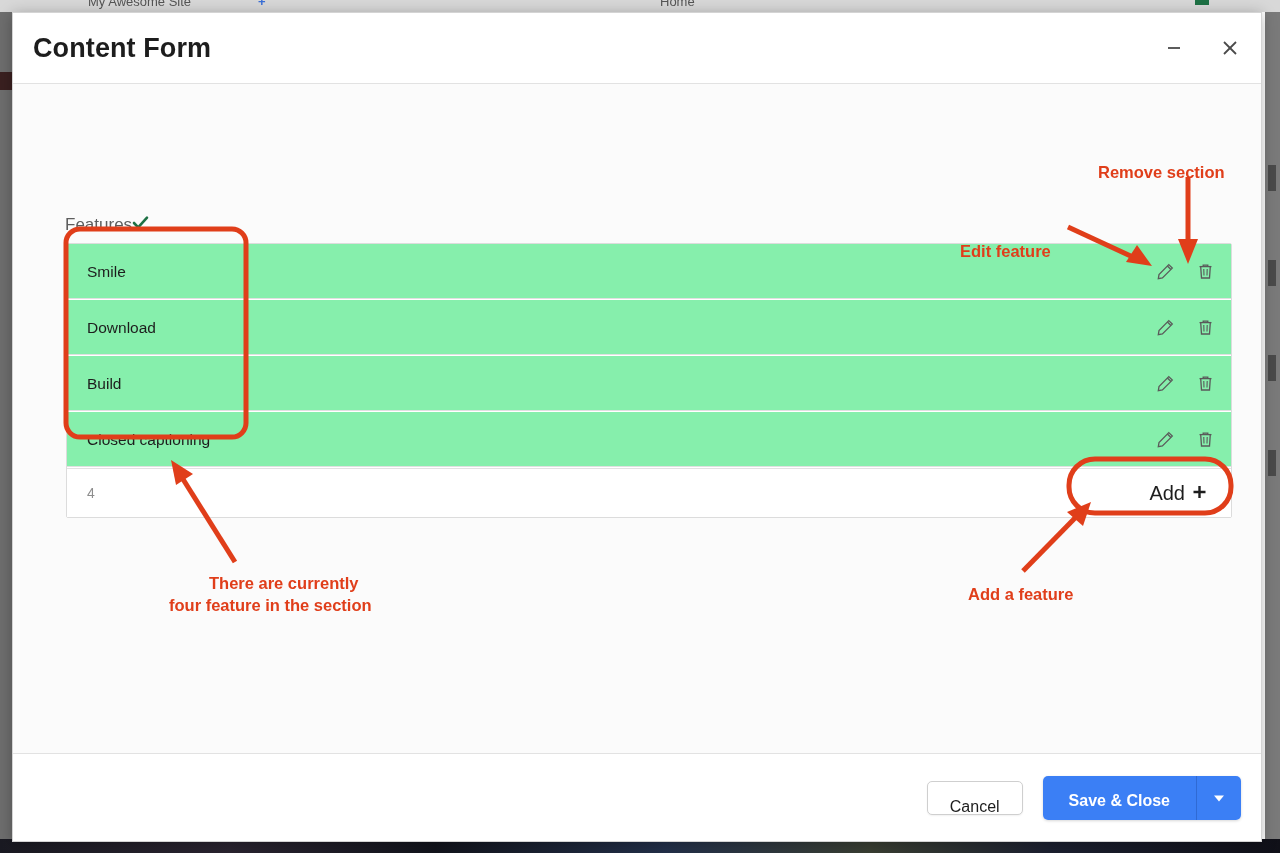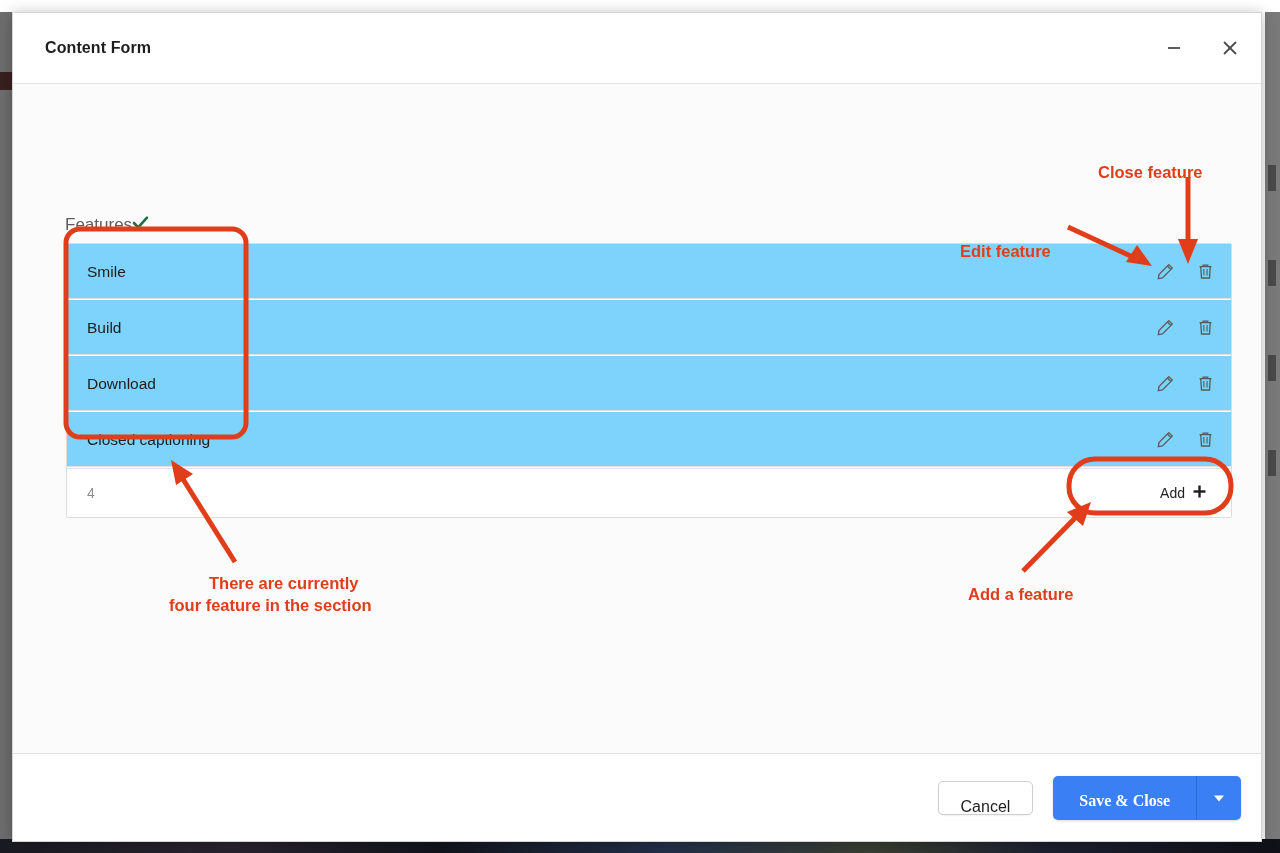--- a/index.html
+++ b/index.html
@@ -77,22 +77,22 @@
   .modal-header {
     position: relative;
     height: 70px;
     flex: 0 0 70px;
     border-bottom: 1px solid #e2e2e2;
     display: flex;
     align-items: center;
     background: #ffffff;
   }
   .modal-title {
-    margin-left: 32px;
-    font-size: 16px;
+    margin-left: 20px;
+    font-size: 27px;
     font-weight: bold;
     color: #1d1d1d;
     letter-spacing: .1px;
   }
   .header-actions {
     position: absolute;
     right: 16px; top: 0; bottom: 0;
     display: flex; align-items: center; gap: 26px;
   }
   .hdr-btn {
@@ -126,21 +126,21 @@
     width: 1166px;
     border: 1px solid #dcdcdc;
     border-radius: 2px;
     background: #ffffff;
     box-sizing: border-box;
   }
 
   .feature-row {
     position: relative;
     height: 55px;
-    background: #7dd3fc;
+    background: #86efac;
     border-bottom: 1px solid #ffffff;
     box-shadow: inset 0 -1px 0 #e0e0e0;
     display: flex;
     align-items: center;
   }
   .feature-row:last-of-type { box-shadow: inset 0 -1px 0 #e0e0e0; }
 
   .feature-name {
     margin-left: 20px;
     font-size: 15.5px;
@@ -169,21 +169,21 @@
   .count-value {
     margin-left: 20px;
     font-size: 14px;
     color: #8d8d8d;
   }
   .add-button {
     position: absolute;
     right: 18px; top: 50%;
     transform: translateY(-50%);
     display: flex; align-items: center; gap: 7px;
-    font-size: 14px;
+    font-size: 20px;
     color: #1d1d1d;
     cursor: pointer;
     padding: 4px 6px;
   }
   .plus-icon { display: block; color: #1d1d1d; }
 
   
   .anno-layer {
     position: absolute;
     left: 0; top: 0;
@@ -233,38 +233,44 @@
     overflow: hidden;
     box-shadow: 0 1px 3px rgba(0,0,0,.16);
   }
   .btn-save {
     padding: 16px 26px;
     border: 0;
     background: #3b7ff5;
     color: #ffffff;
     font-size: 16px;
     font-weight: bold;
-    font-family: Liberation Serif, serif;
+    font-family: Liberation Sans, sans-serif;
     cursor: pointer;
   }
   .btn-save-caret {
     width: 44px;
     border: 0;
     border-left: 1px solid #2f6ad4;
     background: #3b7ff5;
     color: #ffffff;
     display: flex; align-items: center; justify-content: center;
     cursor: pointer;
   }
 </style>
 </head>
 <body>
 
 <div id="stage">
 
+  <div class="bg-browser-bar">
+    <span class="bg-site-title">My Awesome Site</span>
+    <span class="bg-plus">+</span>
+    <span class="bg-home">Home</span>
+    <span class="bg-green"></span>
+  </div>
   <div class="bg-left-strip"></div>
   <div class="bg-left-lines"></div>
   <div class="bg-right-strip"></div>
   <div class="bg-right-dots" style="top:165px"></div>
   <div class="bg-right-dots" style="top:260px"></div>
   <div class="bg-right-dots" style="top:355px"></div>
   <div class="bg-right-dots" style="top:450px"></div>
   <div class="bg-bottom-img"></div>
 
   <div class="modal">
@@ -314,42 +320,42 @@
                   <path d="M6.2 3.6 V2.1 H10.8 V3.6" fill="none" stroke="currentColor" stroke-width="1.3"></path>
                   <path d="M3.7 3.6 L4.5 15 H12.5 L13.3 3.6" fill="none" stroke="currentColor" stroke-width="1.3"></path>
                   <line x1="6.8" y1="6" x2="7" y2="12.6" stroke="currentColor" stroke-width="1.1"></line>
                   <line x1="10.2" y1="6" x2="10" y2="12.6" stroke="currentColor" stroke-width="1.1"></line>
                 </svg>
             </span>
           </div>
         </div>
 
         <div class="feature-row">
-          <span class="feature-name">Build</span>
+          <span class="feature-name">Download</span>
           <div class="feature-actions">
             <span class="row-icon">
               <svg width="17" height="17" viewBox="0 0 17 17">
                   <path d="M11.8 1.6 L15.3 5.1 L5.4 15 L1.3 15.7 L2 11.6 Z" fill="none" stroke="currentColor" stroke-width="1.3"></path>
                   <line x1="10.4" y1="3" x2="13.9" y2="6.5" stroke="currentColor" stroke-width="1.3"></line>
                 </svg>
             </span>
             <span class="row-icon">
               <svg width="17" height="17" viewBox="0 0 17 17">
                   <path d="M2.5 3.6 H14.5" stroke="currentColor" stroke-width="1.3"></path>
                   <path d="M6.2 3.6 V2.1 H10.8 V3.6" fill="none" stroke="currentColor" stroke-width="1.3"></path>
                   <path d="M3.7 3.6 L4.5 15 H12.5 L13.3 3.6" fill="none" stroke="currentColor" stroke-width="1.3"></path>
                   <line x1="6.8" y1="6" x2="7" y2="12.6" stroke="currentColor" stroke-width="1.1"></line>
                   <line x1="10.2" y1="6" x2="10" y2="12.6" stroke="currentColor" stroke-width="1.1"></line>
                 </svg>
             </span>
           </div>
         </div>
 
         <div class="feature-row">
-          <span class="feature-name">Download</span>
+          <span class="feature-name">Build</span>
           <div class="feature-actions">
             <span class="row-icon">
               <svg width="17" height="17" viewBox="0 0 17 17">
                   <path d="M11.8 1.6 L15.3 5.1 L5.4 15 L1.3 15.7 L2 11.6 Z" fill="none" stroke="currentColor" stroke-width="1.3"></path>
                   <line x1="10.4" y1="3" x2="13.9" y2="6.5" stroke="currentColor" stroke-width="1.3"></line>
                 </svg>
             </span>
             <span class="row-icon">
               <svg width="17" height="17" viewBox="0 0 17 17">
                   <path d="M2.5 3.6 H14.5" stroke="currentColor" stroke-width="1.3"></path>
@@ -419,21 +425,21 @@
             <line x1="222" y1="478" x2="168" y2="392" stroke="#e03e1a" stroke-width="5"></line>
             <polygon points="158,376 180,390 163,401" fill="#e03e1a"></polygon>
           </g>
 
           <g>
             <line x1="1010" y1="487" x2="1064" y2="432" stroke="#e03e1a" stroke-width="5"></line>
             <polygon points="1078,418 1070,442 1054,428" fill="#e03e1a"></polygon>
           </g>
         </svg>
 
-        <div class="anno-label" style="left:1085px; top:77px;">Close feature</div>
+        <div class="anno-label" style="left:1085px; top:77px;">Remove section</div>
         <div class="anno-label" style="left:947px; top:128px;margin-top:28px;">Edit feature</div>
         <div class="anno-label center" style="left:196px; top:488px; width:228px;">There are currently</div>
         <div class="anno-label center" style="left:156px; top:510px; width:308px;">four feature in the section</div>
         <div class="anno-label" style="left:955px; top:499px;">Add a feature</div>
       </div>
 
     </div>
 
     <div class="modal-footer">
       <button class="btn-cancel">Cancel</button>

